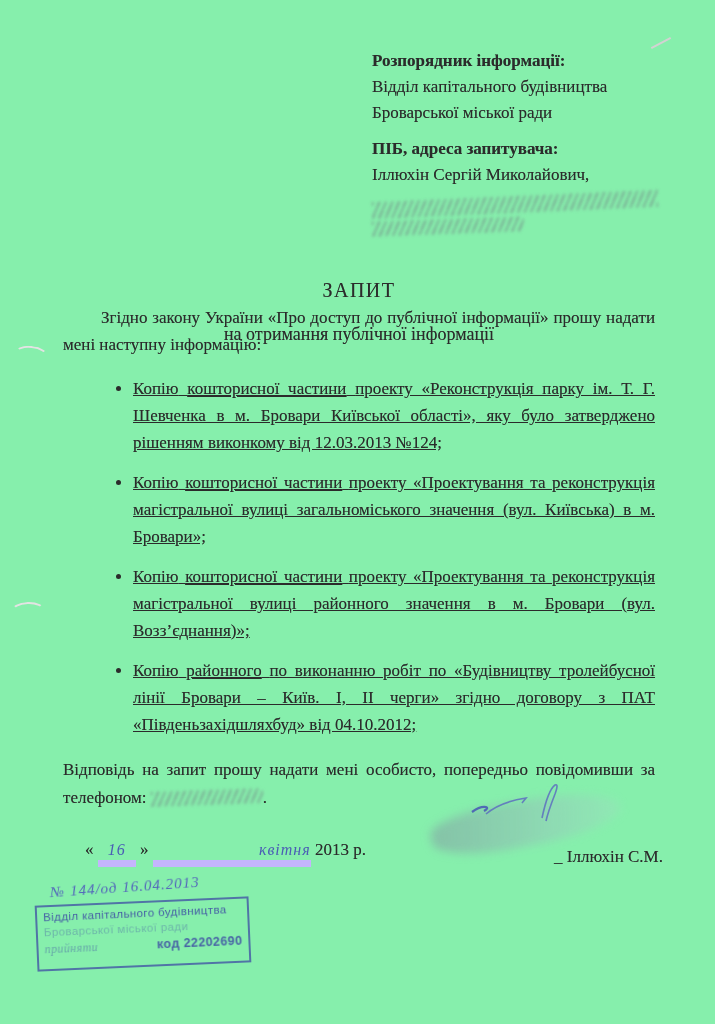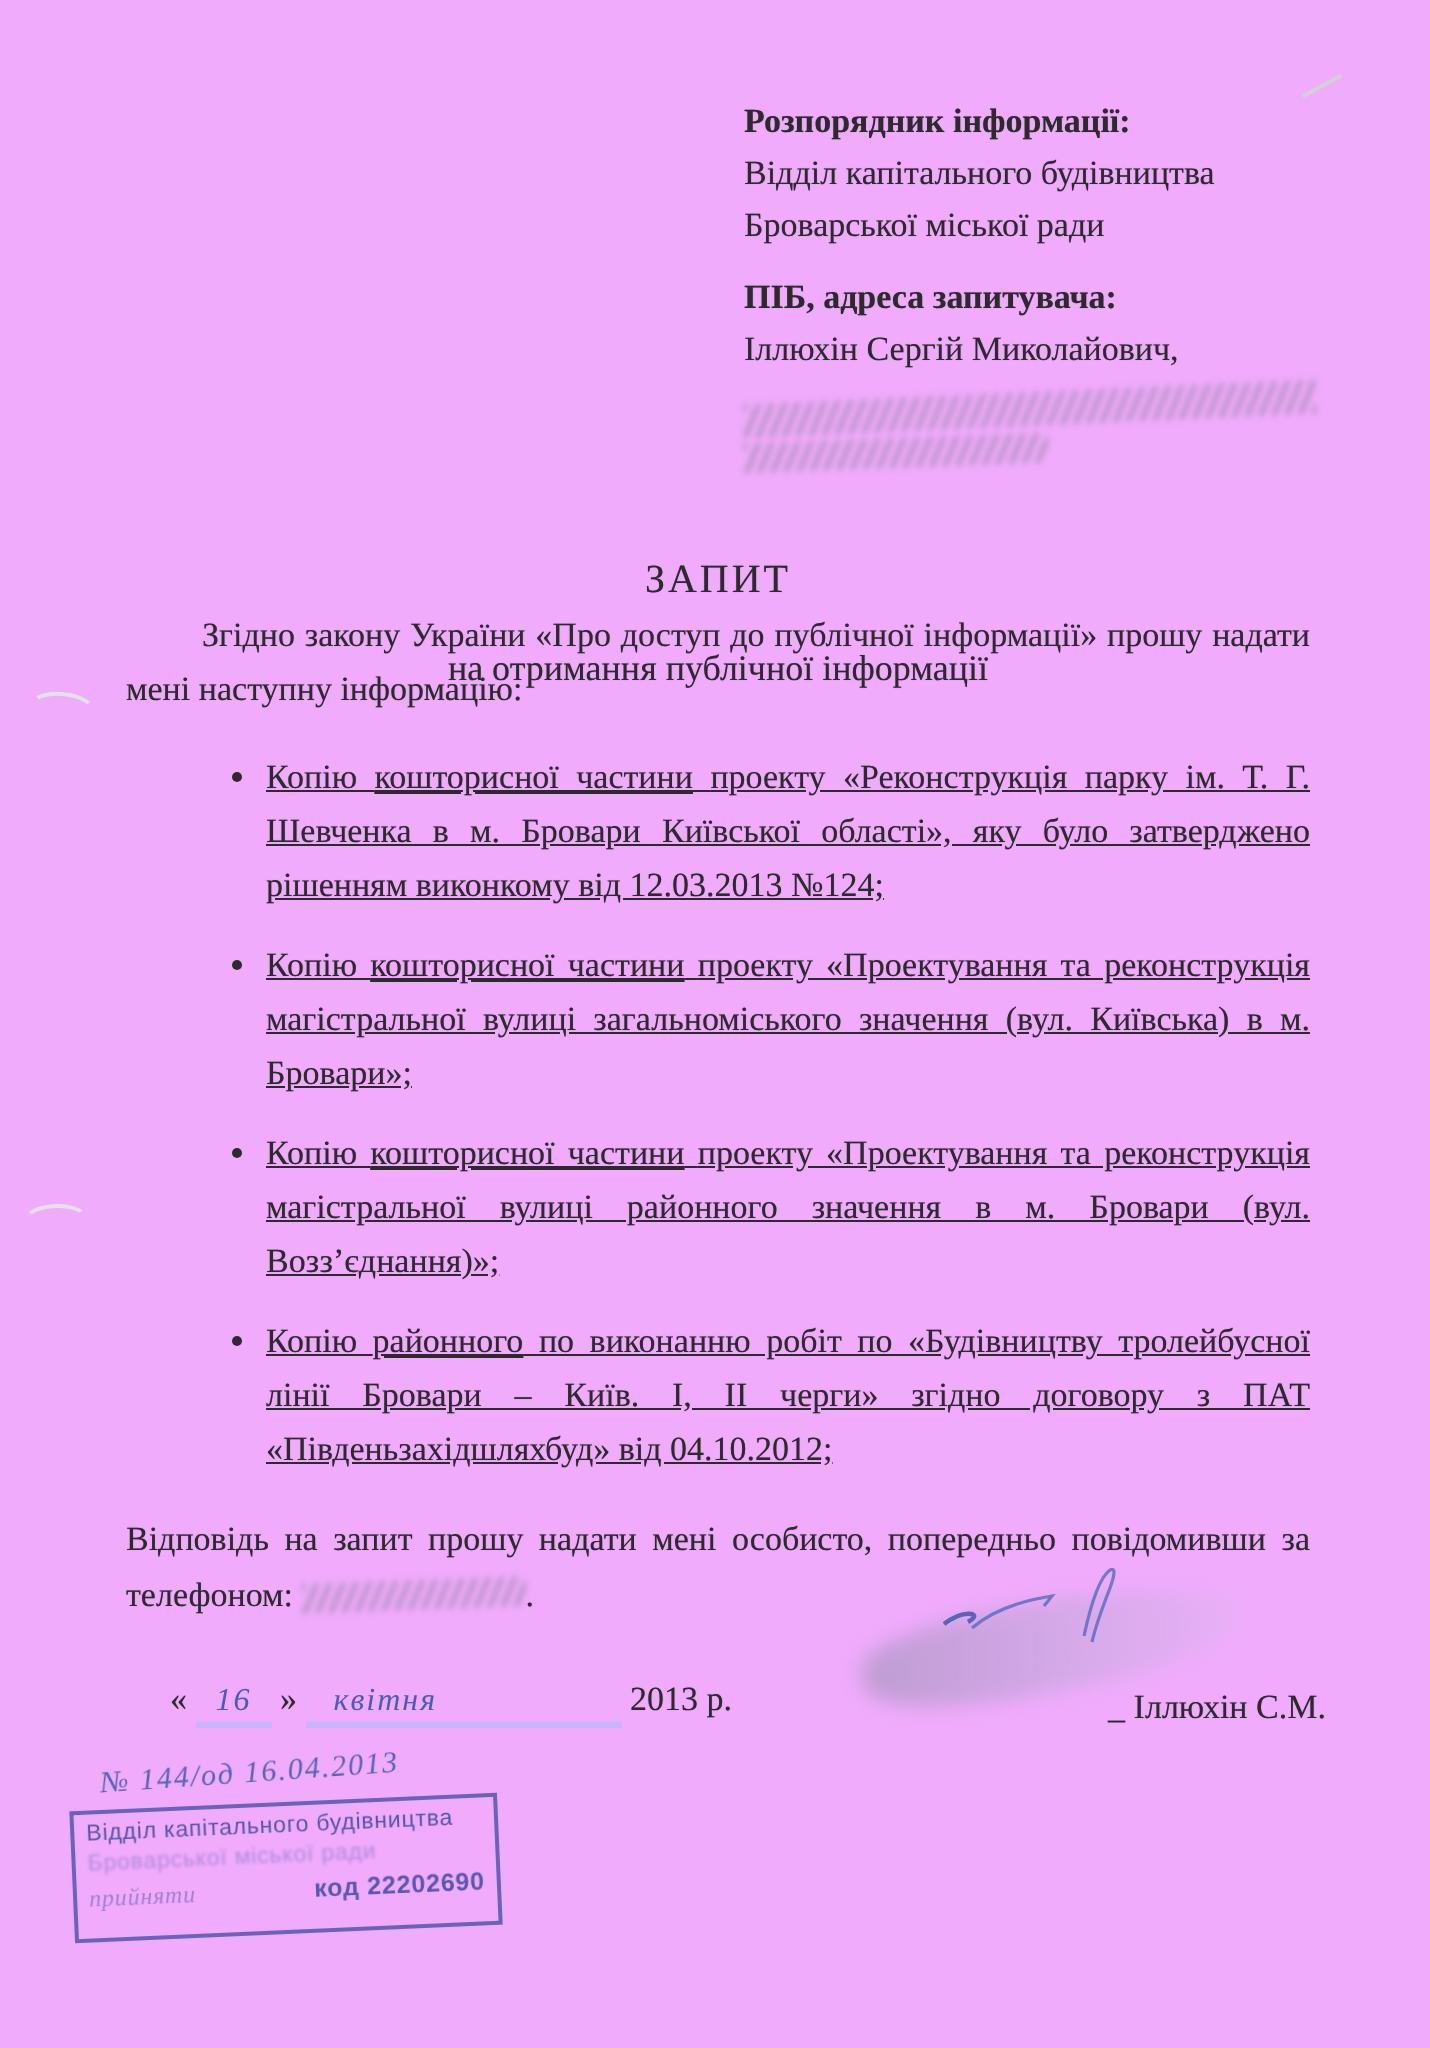--- a/index.html
+++ b/index.html
@@ -1,21 +1,21 @@
 <!DOCTYPE html>
 <html><head>
 <meta charset="utf-8">
 <style>
   * { margin:0; padding:0; box-sizing:border-box; }
   html,body { background:#888; }
   .page {
     position:relative;
     width:715px; height:1024px;
     margin:0 auto;
-    background:#f0abfc;
+    background:#86efac;
     font-family:"Liberation Serif", serif;
     color:#2b2b2b;
     overflow:hidden;
     text-shadow:0 0 0.4px rgba(40,40,40,.45);
   }
 
   
   .header-block { position:absolute; left:372px; top:48px; width:290px; font-size:17px; line-height:26px; }
   .hdr-label { font-weight:bold; }
   .hdr-gap { height:10px; }
@@ -38,23 +38,23 @@
   ul.req-list { margin-top:17px; padding-left:70px; list-style:disc; }
   ul.req-list li { text-align:justify; line-height:27px; margin-bottom:13px;text-decoration:underline; }
   .u { text-decoration:underline; text-underline-offset:2px; }
 
   .response { position:absolute; left:63px; top:736px; width:592px; font-size:17px; line-height:28px; text-align:justify;margin-top:20px; }
   .phone-redact { display:inline-block; width:112px; height:15px; vertical-align:-2px; transform:rotate(-2deg); }
 
   
   .date-row { position:absolute; left:63px; top:840px; width:600px; font-size:17px; display:flex; justify-content:space-between; align-items:flex-end; }
   .date-left { padding-left:22px; white-space:nowrap; }
-  .dline { display:inline-block; border-bottom:3px solid #c4b5fd; text-align:center; line-height:20px; }
+  .dline { display:inline-block; border-bottom:7px solid #c4b5fd; text-align:center; line-height:20px; }
   .d-day { width:38px; }
-  .d-month { width:158px; text-align:left; padding-left:14px; }
+  .d-month { width:158px; text-align:right; padding-left:14px; }
   .hand { font-style:italic; color:#4a5db5; text-shadow:none; letter-spacing:1px; font-size:16px; }
   .sig-name { white-space:nowrap; }
 
   .sig-area { position:absolute; left:424px; top:778px; width:250px; height:85px; }
   .sig-smudge {
     position:absolute; left:6px; top:22px; width:192px; height:46px;
     background:linear-gradient(100deg, rgba(130,138,160,.45), rgba(160,168,195,.30) 60%, rgba(200,205,225,.15));
     border-radius:40% 60% 50% 50%;
     filter:blur(5px);
     transform:rotate(-11deg);

